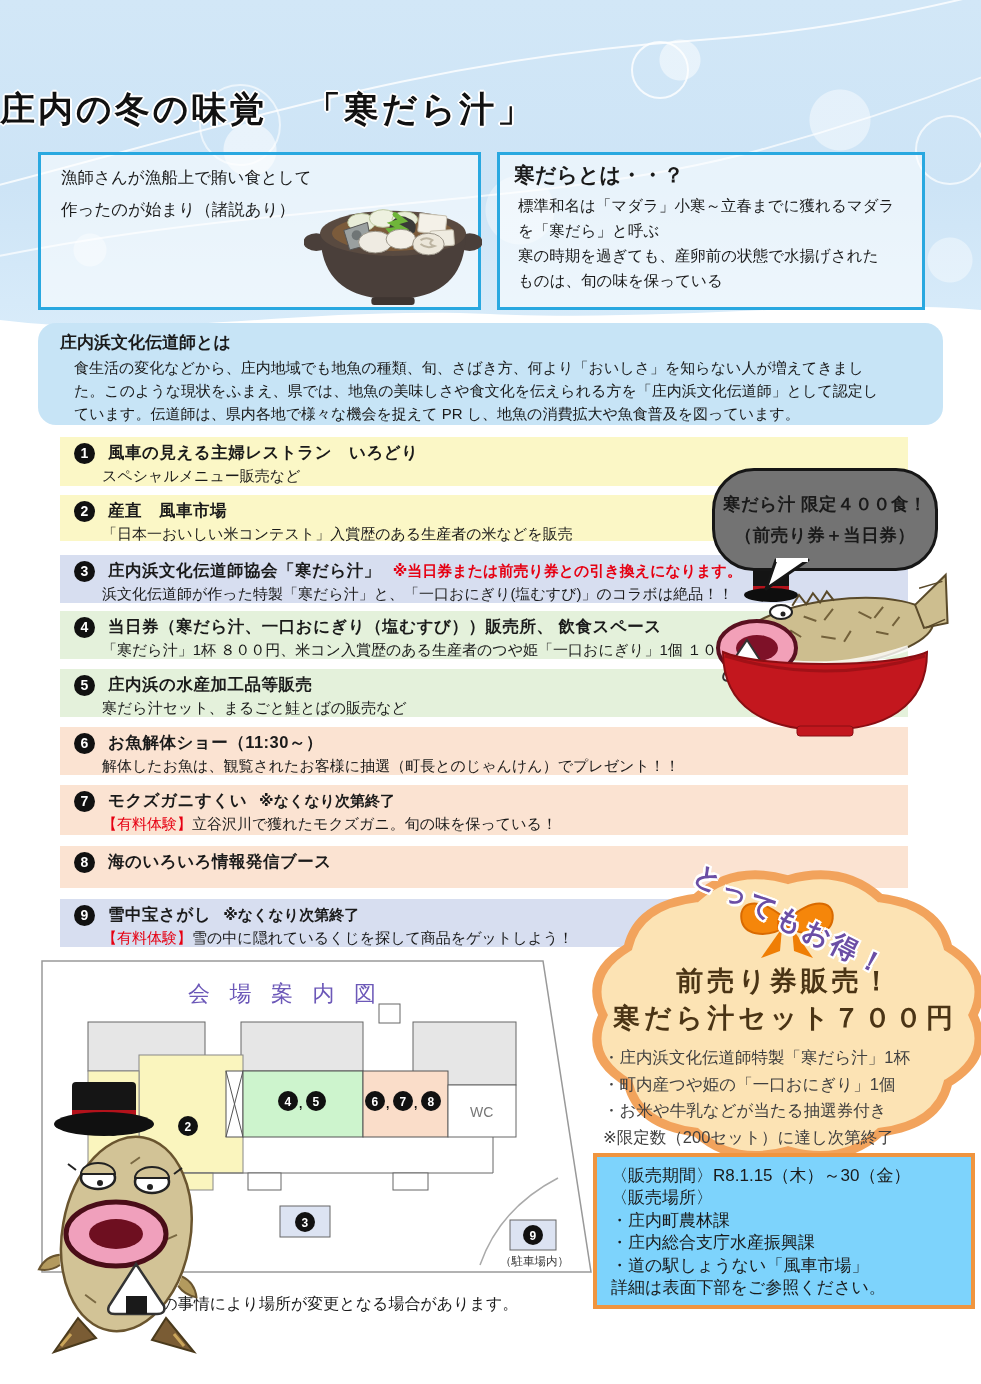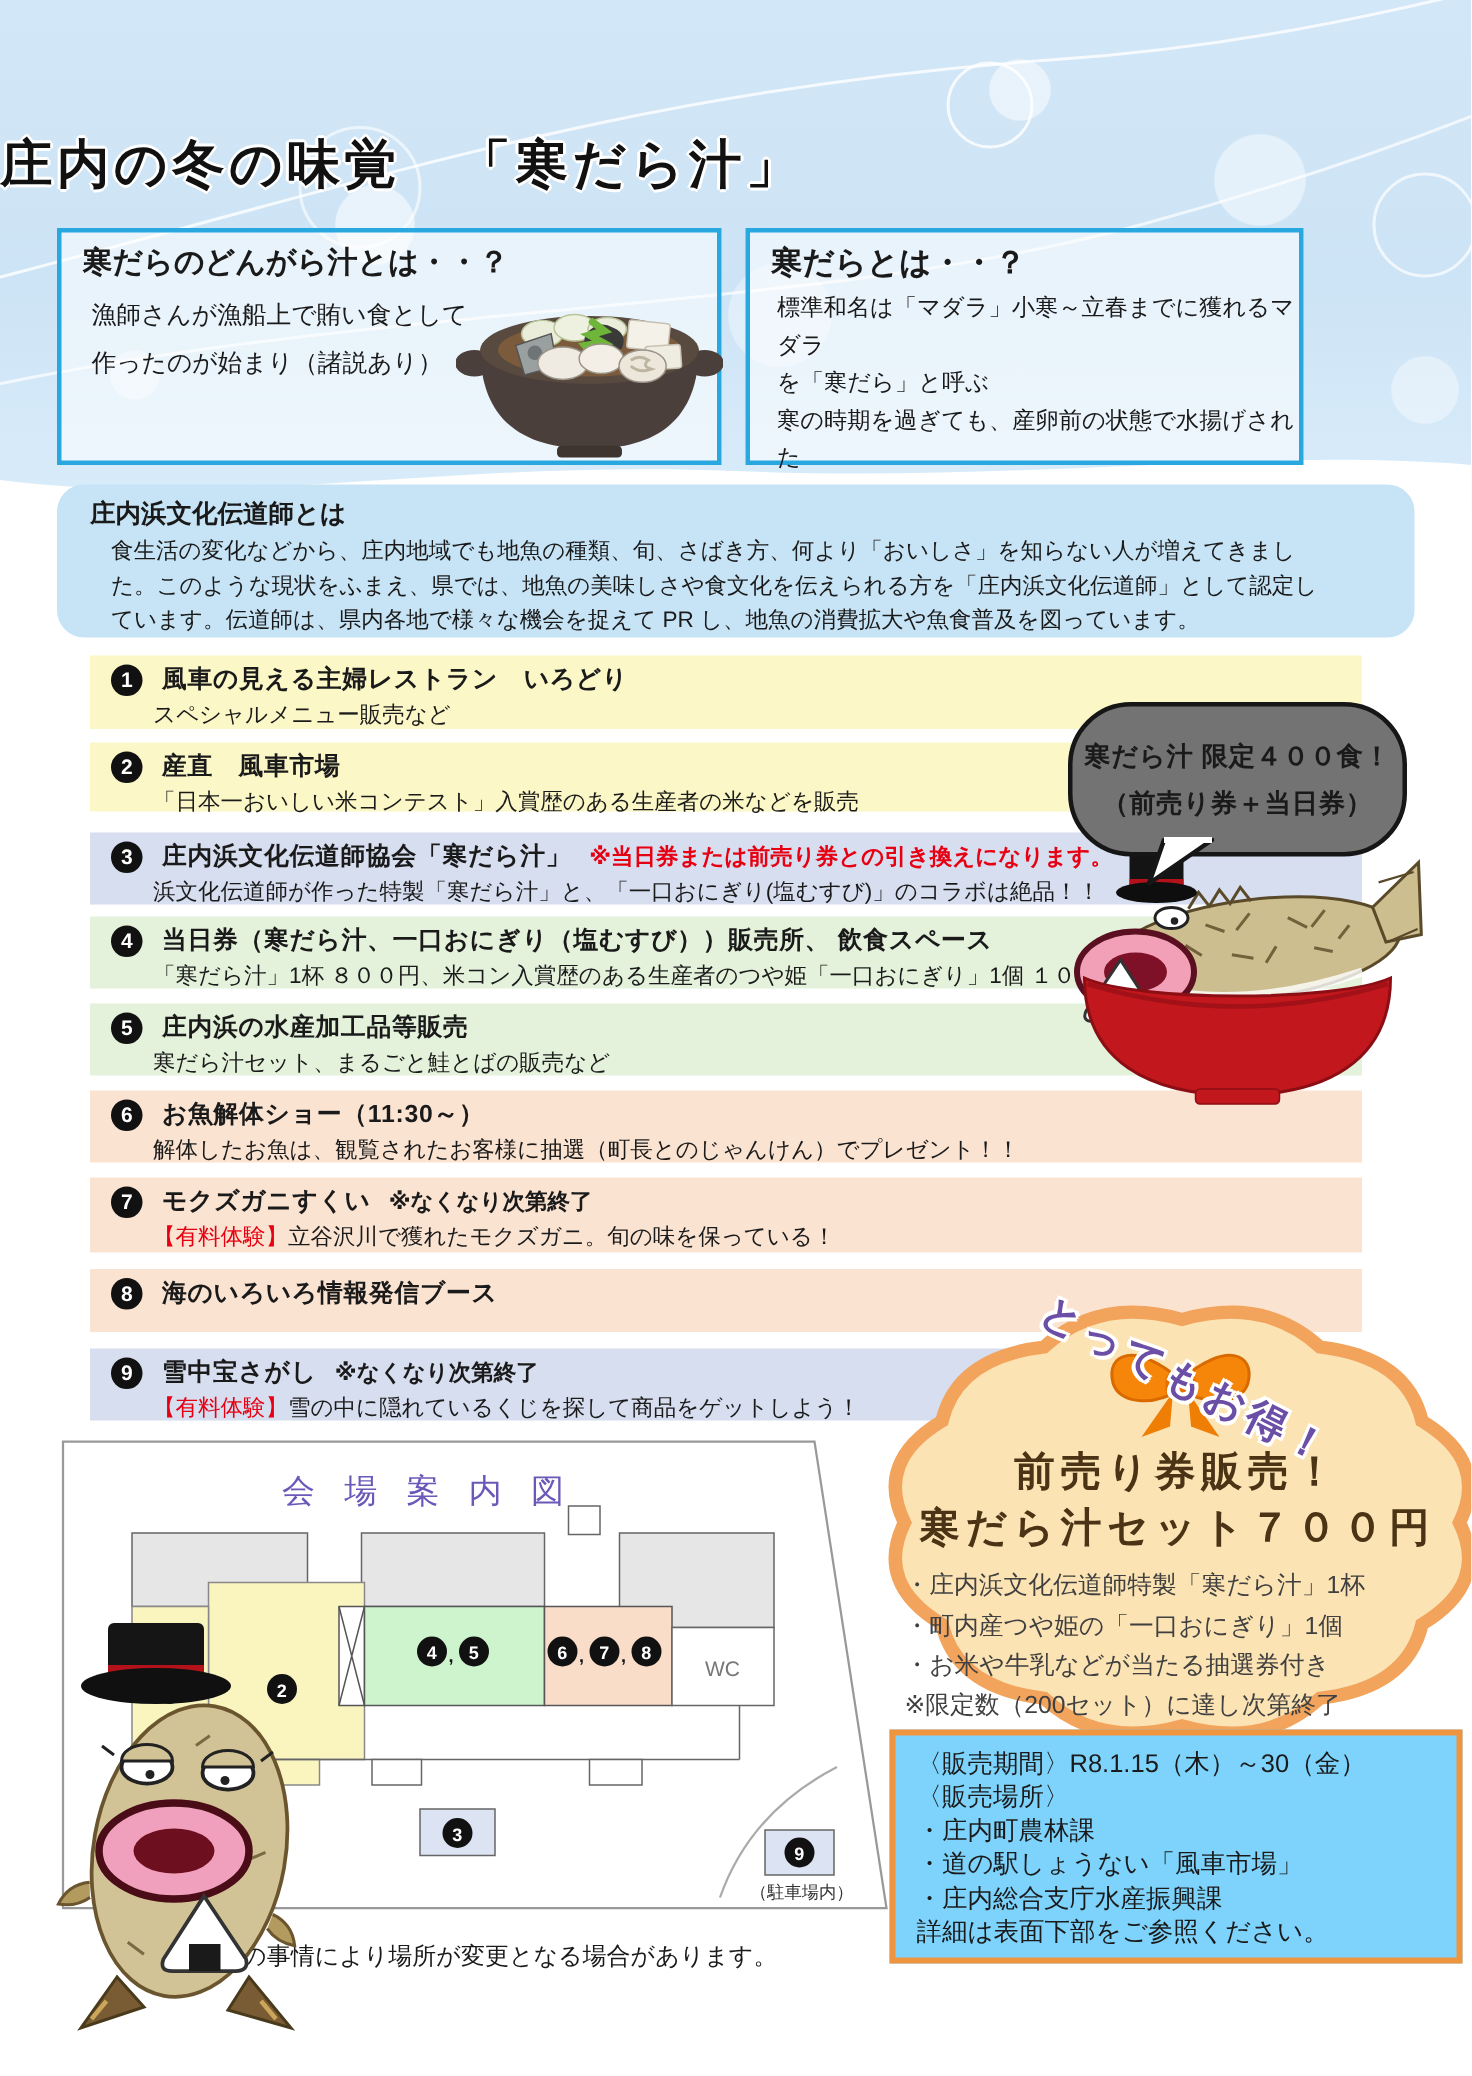--- a/index.html
+++ b/index.html
@@ -18,21 +18,21 @@
       linear-gradient(180deg,#d2e7f7 0%,#cde4f6 55%,#d9ecfa 100%);}
   .header-curves{position:absolute;left:0;top:0;}
   .header-wave{position:absolute;left:0;top:296px;}
   .page-title{position:absolute;left:0;top:86px;width:981px;text-align:left;
     font-family:"Liberation Serif","DejaVu Serif",serif;font-size:35px;font-weight:bold;letter-spacing:3px;
     color:#111;text-shadow:-2px 0 #fff,2px 0 #fff,0 -2px #fff,0 2px #fff,-1px -1px #fff,1px 1px #fff,-1px 1px #fff,1px -1px #fff;}
 
   
   .info-box{position:absolute;border:3px solid #29a8e0;background:rgba(255,255,255,.55);box-sizing:border-box;}
   .info-box.left{left:38px;top:152px;width:443px;height:158px;}
-  .info-box.right{left:497px;top:152px;width:372px;height:158px;}
+  .info-box.right{left:497px;top:152px;width:428px;height:158px;}
   .info-heading{margin:6px 0 0 14px;font-size:20px;font-weight:bold;}
   .info-body{margin:6px 0 4px 20px;font-size:16.5px;line-height:1.95;}
   .info-box.right .info-heading{font-size:21px;}
   .info-box.right .info-body{margin:4px 0 0 18px;font-size:15.5px;line-height:1.62;}
   .pot-illust{position:absolute;right:-4px;bottom:-2px;}
 
   
   .denshi{position:absolute;left:38px;top:323px;width:905px;height:102px;border-radius:18px;
     background:#c7e4f6;box-sizing:border-box;padding:8px 0 14px 22px;}
   .denshi-heading{font-size:17px;font-weight:bold;}
@@ -99,21 +99,20 @@
       <circle cx="240" cy="125" r="40" fill="none" stroke="rgba(255,255,255,.6)" stroke-width="2"></circle>
     </svg>
     <svg class="header-wave" width="981" height="46" viewBox="0 0 981 46">
       <path d="M0,46 L0,24 C160,44 300,10 490,18 C680,26 840,2 981,14 L981,46 Z" fill="#ffffff"></path>
     </svg>
   </div>
 
   <div class="page-title">庄内の冬の味覚　「寒だら汁」</div>
 
   <div class="info-box left">
-    <div class="info-heading">寒だらのどんがら汁とは・・？</div>
     <div class="info-body">
       <div>漁師さんが漁船上で賄い食として</div>
       <div>作ったのが始まり（諸説あり）</div>
     </div>
     <svg class="pot-illust" width="178" height="120" viewBox="0 0 180 122">
       <ellipse cx="12" cy="54" rx="13" ry="9" fill="#4a3f3a"></ellipse>
       <ellipse cx="168" cy="54" rx="13" ry="9" fill="#4a3f3a"></ellipse>
       <path d="M16,44 C16,92 44,112 90,112 C136,112 164,92 164,44 Z" fill="#4a3f3a"></path>
       <ellipse cx="90" cy="45" rx="74" ry="23" fill="#594a40"></ellipse>
       <ellipse cx="90" cy="45" rx="62" ry="18" fill="#7b5b3b"></ellipse>
@@ -271,22 +270,22 @@
     <div>・庄内浜文化伝道師特製「寒だら汁」1杯</div>
     <div>・町内産つや姫の「一口おにぎり」1個</div>
     <div>・お米や牛乳などが当たる抽選券付き</div>
     <div>※限定数（200セット）に達し次第終了</div>
   </div>
 
   <div class="sales">
     <div>〈販売期間〉R8.1.15（木）～30（金）</div>
     <div>〈販売場所〉</div>
     <div>・庄内町農林課</div>
+    <div>・庄内総合支庁水産振興課</div>
     <div>・道の駅しょうない「風車市場」</div>
-    <div>・庄内総合支庁水産振興課</div>
     <div>詳細は表面下部をご参照ください。</div>
   </div>
 
   <svg class="map" width="560" height="334" viewBox="0 0 560 334">
     <polygon points="4,5 505,5 553,316 4,316" fill="#ffffff" stroke="#999" stroke-width="1.5"></polygon>
     <text class="map-title-text" x="150" y="45" font-size="22" letter-spacing="7" fill="#6c58b8">会 場 案 内 図</text>
     <g fill="#e6e6e6" stroke="#666">
       <rect x="50" y="66" width="117" height="49"></rect>
       <rect x="203" y="66" width="122" height="49"></rect>
       <rect x="375" y="66" width="103" height="63"></rect>

